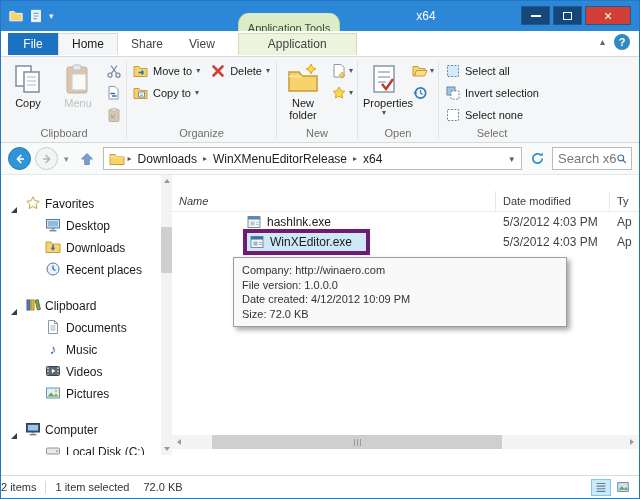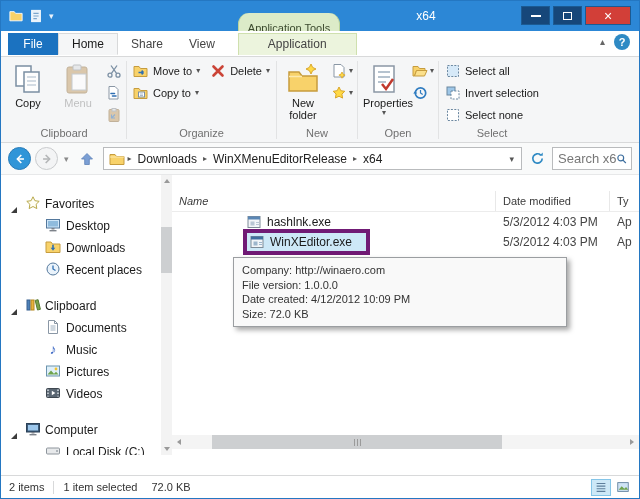--- a/index.html
+++ b/index.html
@@ -98,21 +98,21 @@
   .tri-right{width:0;height:0;border-top:3.5px solid transparent;border-bottom:3.5px solid transparent;border-left:4.5px solid #9a9a9a;}
   .hs-track{flex:1;position:relative;}
   .hs-thumb{position:absolute;left:26px;width:290px;top:0;height:14px;background:#cdcfd1;display:flex;align-items:center;justify-content:center;gap:2px;}
   .grip{width:1px;height:7px;background:#9a9a9a;}
 
   .tooltip{position:absolute;left:232px;top:256px;width:334px;background:#f9f9f9;border:1px solid #9b9ea1;box-shadow:3px 3px 5px rgba(0,0,0,.35);padding:5px 8px;z-index:40;font-size:11px;color:#333;line-height:14.5px;box-sizing:border-box;}
 
   .filler{flex:1;background:#fff;}
 
   
-  .statusbar{height:23px;flex:0 0 23px;border-top:1px solid #d8d9da;display:flex;align-items:center;font-size:11px;color:#333;padding-left:8px;background:#fff;box-sizing:border-box;}
+  .statusbar{height:23px;flex:0 0 23px;border-top:1px solid #d8d9da;display:flex;align-items:center;font-size:11px;color:#333;background:#fff;box-sizing:border-box;}
   .sb-sep{width:1px;height:13px;background:#d8d9da;margin:0 9px;}
   .sb-size{margin-left:14px;}
   .sb-views{margin-left:auto;display:flex;padding-right:6px;gap:2px;}
   .vbtn{width:20px;height:17px;display:flex;align-items:center;justify-content:center;border:1px solid transparent;box-sizing:border-box;}
   .vbtn.active{background:#cde8f7;border:1px solid #84c5e8;}
 </style>
 </head>
 <body>
 
 <div class="window">
@@ -476,33 +476,33 @@
               <path d="M5.5 7h5M5.5 9h5M5.5 11h5" stroke="#9fb0c0"></path>
             </svg></span>
         <span class="slabel">Documents</span>
       </div>
       <div class="side-row side-child">
         <span class="ic16" style="color:#3a66c4;font-size:14px;line-height:16px;text-align:center;">♪</span>
         <span class="slabel">Music</span>
       </div>
       <div class="side-row side-child">
         <span class="ic16"><svg viewBox="0 0 16 16" width="16" height="16">
+              <rect x="1.5" y="3.5" width="13" height="9" rx="1" fill="#5a6672" stroke="#3e4750"></rect>
+              <path d="M3 4.5v7M13 4.5v7" stroke="#cfd6dc" stroke-width="1.6" stroke-dasharray="1.5 1.6"></path>
+              <path d="M6.8 5.8l3.6 2.2-3.6 2.2z" fill="#fff"></path>
+            </svg></span>
+        <span class="slabel">Videos</span>
+      </div>
+      <div class="side-row side-child">
+        <span class="ic16"><svg viewBox="0 0 16 16" width="16" height="16">
               <rect x="1.5" y="3" width="13" height="10" fill="#dff0fa" stroke="#6b93ad"></rect>
               <path d="M2.5 11.5l3.5-4 3 3.2 2-2 2.5 2.8z" fill="#6fa34d"></path>
               <circle cx="11" cy="6" r="1.4" fill="#f2c230"></circle>
             </svg></span>
         <span class="slabel">Pictures</span>
-      </div>
-      <div class="side-row side-child">
-        <span class="ic16"><svg viewBox="0 0 16 16" width="16" height="16">
-              <rect x="1.5" y="3.5" width="13" height="9" rx="1" fill="#5a6672" stroke="#3e4750"></rect>
-              <path d="M3 4.5v7M13 4.5v7" stroke="#cfd6dc" stroke-width="1.6" stroke-dasharray="1.5 1.6"></path>
-              <path d="M6.8 5.8l3.6 2.2-3.6 2.2z" fill="#fff"></path>
-            </svg></span>
-        <span class="slabel">Videos</span>
       </div>
 
       <div class="side-gap"></div>
 
       <div class="side-row side-section">
         <span class="exp"><svg viewBox="0 0 8 8" width="8" height="8">
               <path d="M7 1v6H1z" fill="#3c3c3c"></path>
             </svg></span>
         <span class="ic16"><svg viewBox="0 0 16 16" width="16" height="16">
               <rect x="1.5" y="2.5" width="13" height="8.5" fill="#3c5a78" stroke="#2b4158"></rect>

